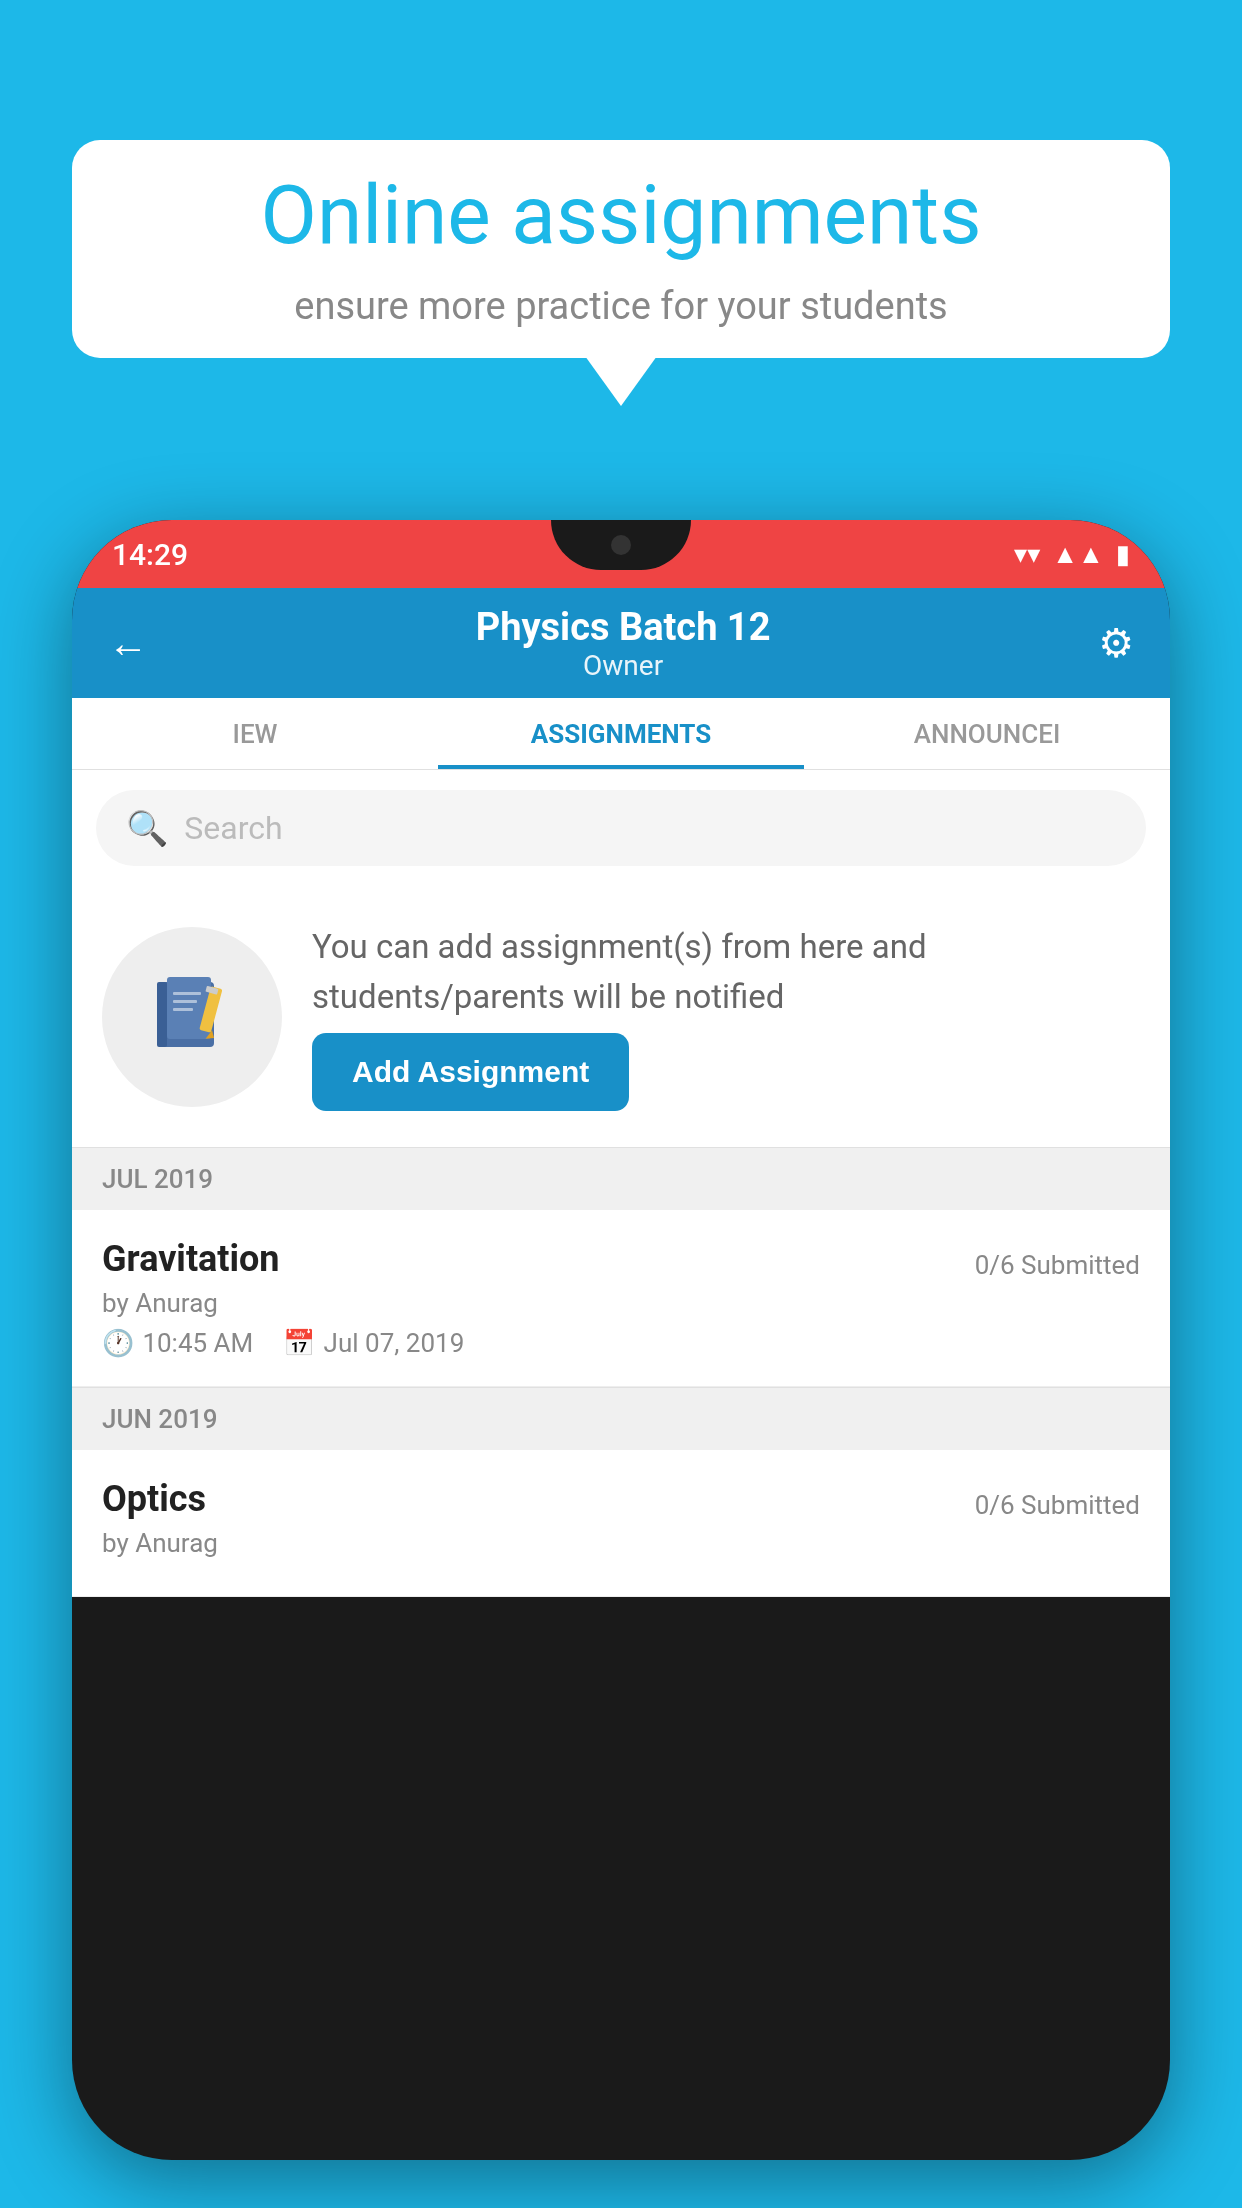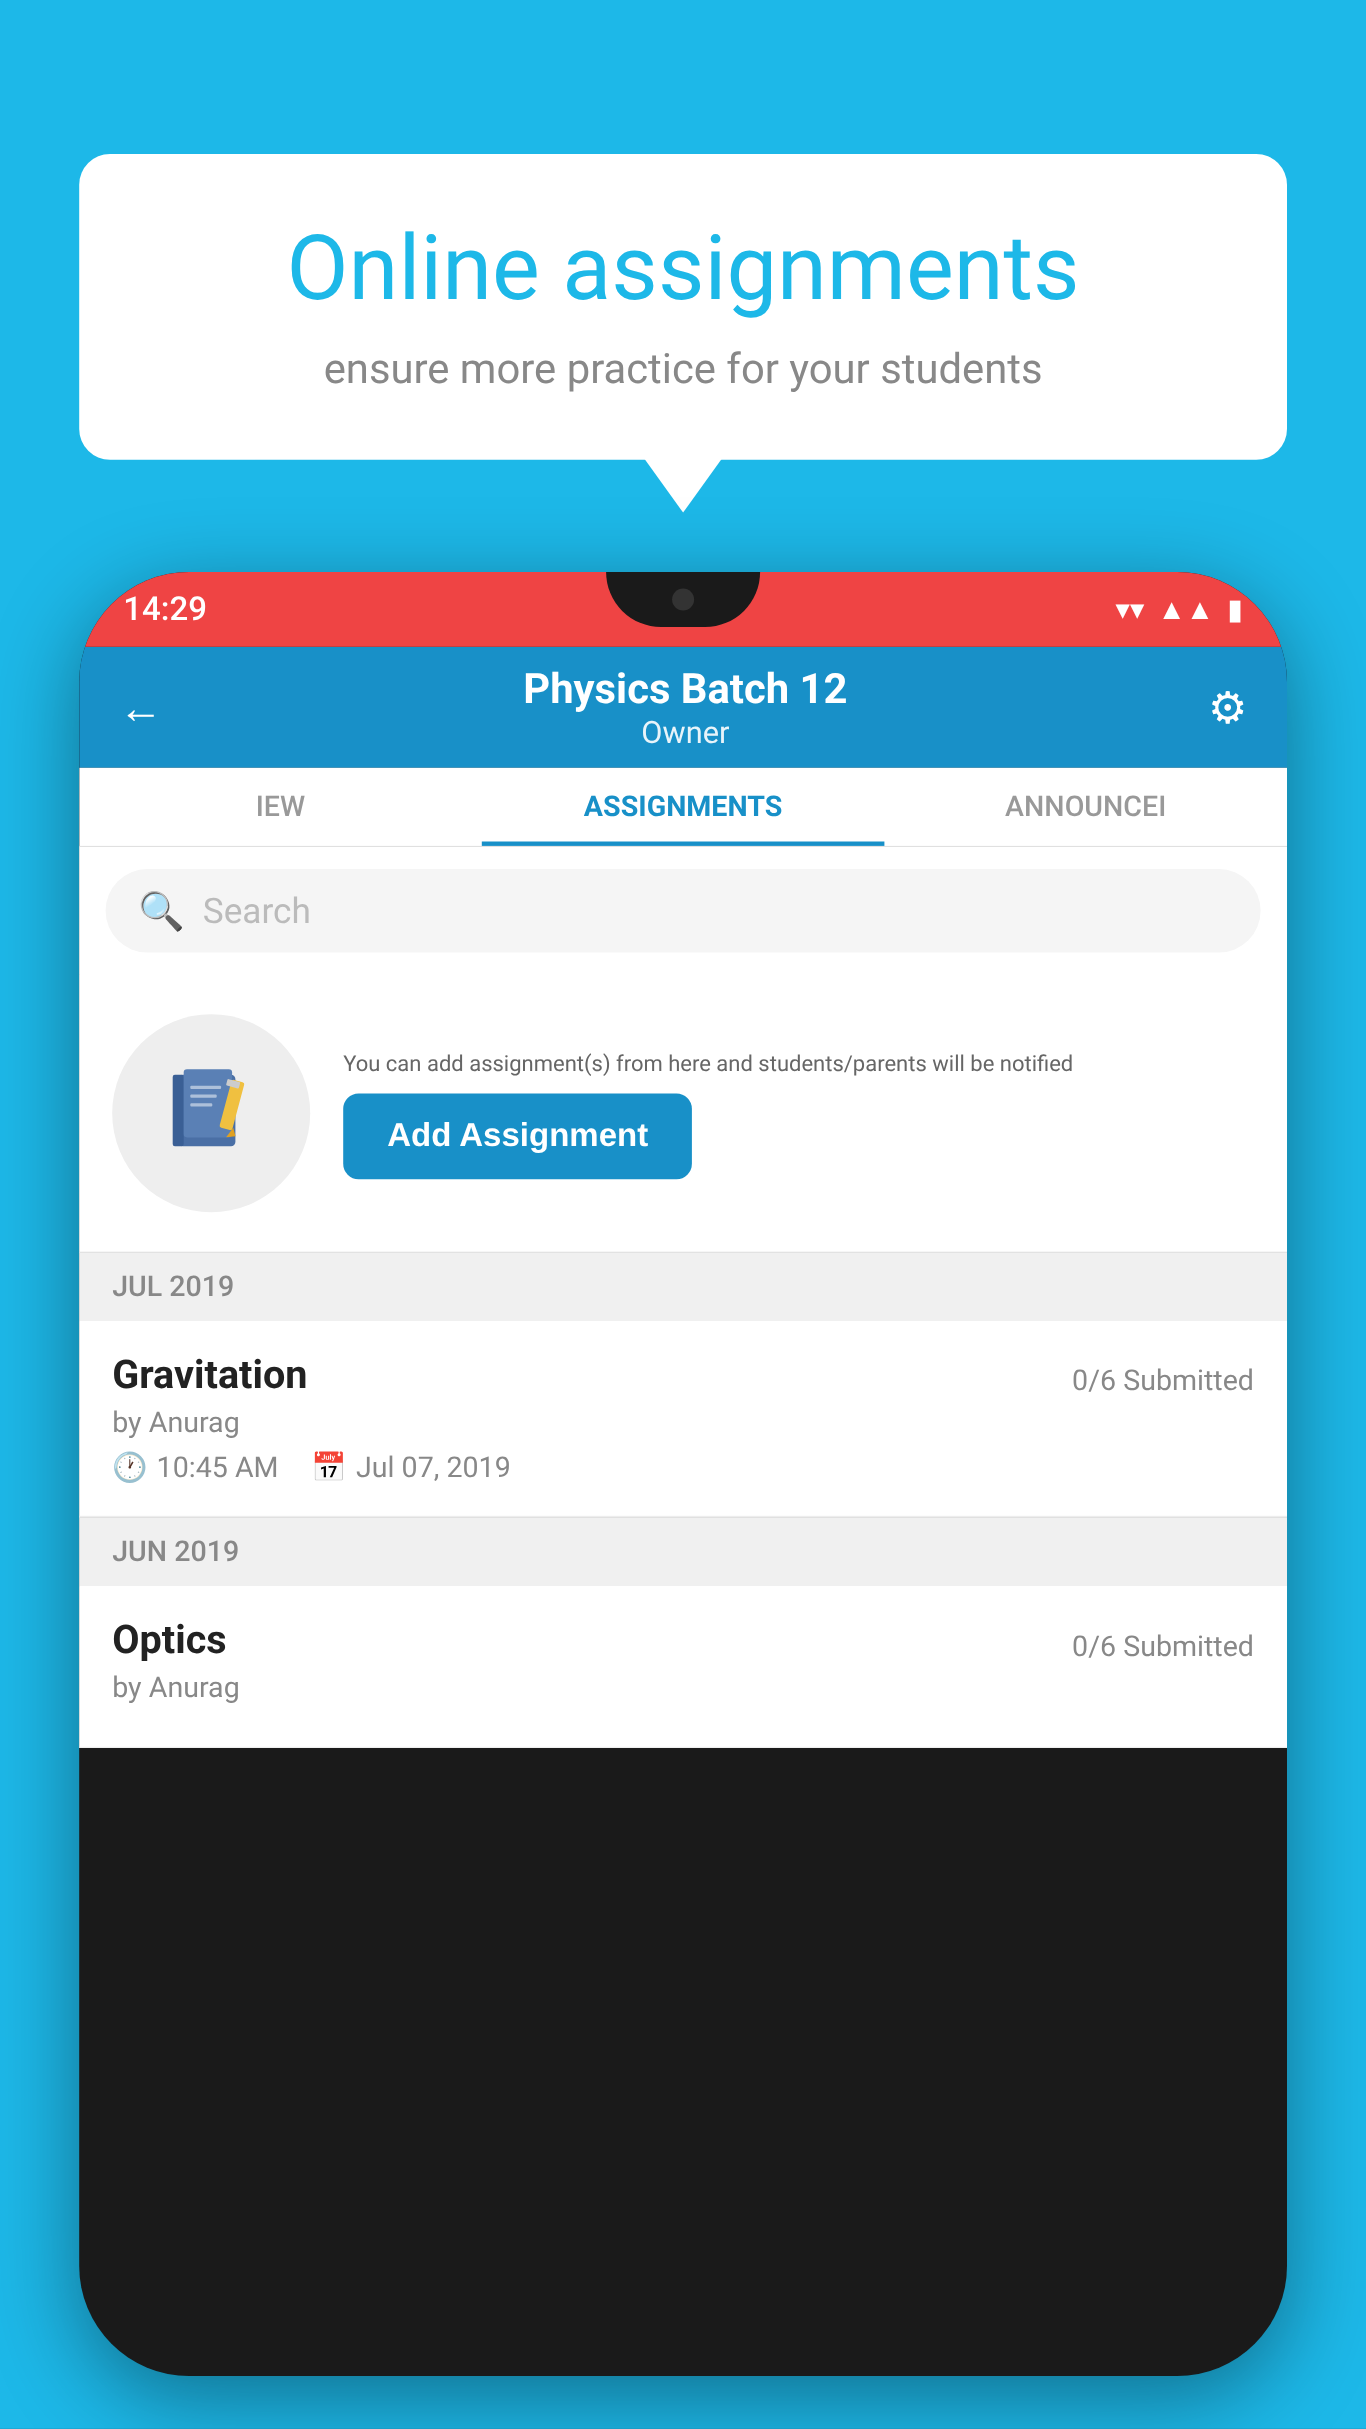--- a/index.html
+++ b/index.html
@@ -18,21 +18,21 @@
       top: 140px;
       left: 72px;
       right: 72px;
       display: flex;
       flex-direction: column;
       align-items: center;
     }
     .speech-bubble {
       background: white;
       border-radius: 28px;
-      padding: 60px 70px;
+      padding: 30px 70px;
       width: 100%;
       text-align: center;
       position: relative;
     }
     .speech-bubble::after {
       content: '';
       position: absolute;
       bottom: -48px;
       left: 50%;
       transform: translateX(-50%);
@@ -225,21 +225,21 @@
       justify-content: center;
     }
     .notebook-icon {
       width: 90px;
       height: 90px;
     }
     .empty-state-right {
       flex: 1;
     }
     .empty-state-text {
-      font-size: 20px;
+      font-size: 33px;
       color: #666;
       line-height: 1.5;
       margin-bottom: 12px;
     }
     .add-assignment-btn {
       background: #1890c8;
       color: white;
       border: none;
       border-radius: 14px;
       padding: 22px 40px;

